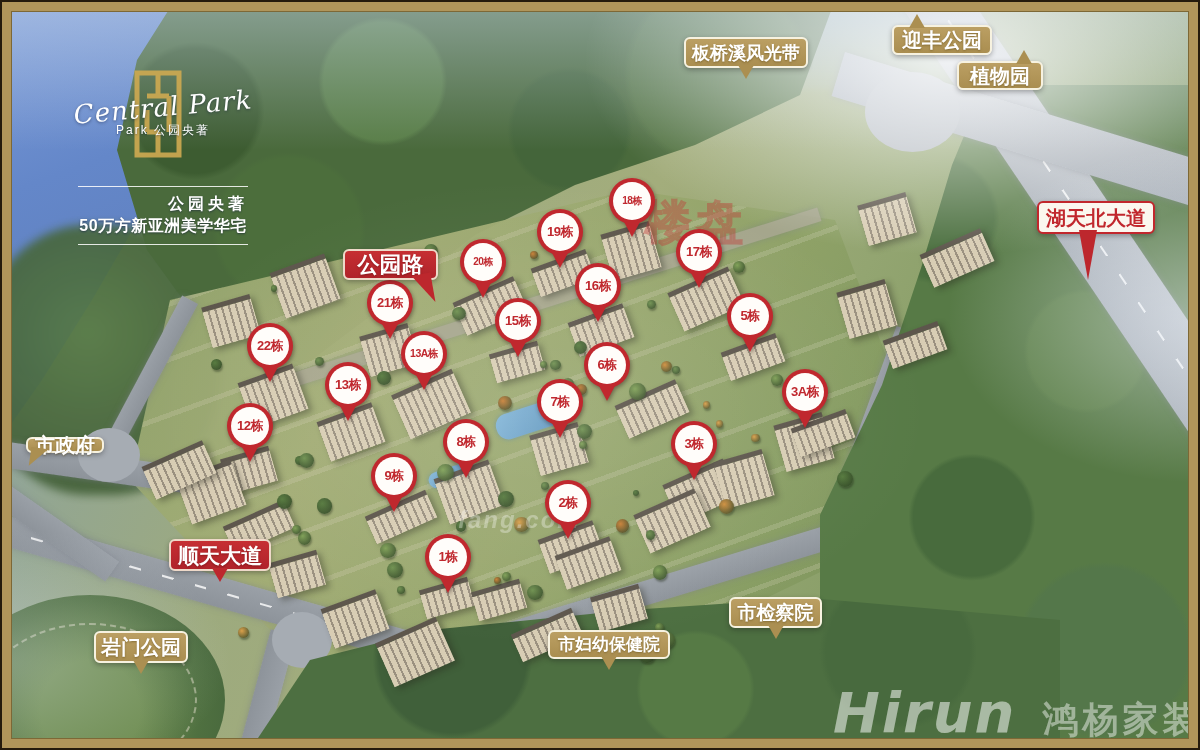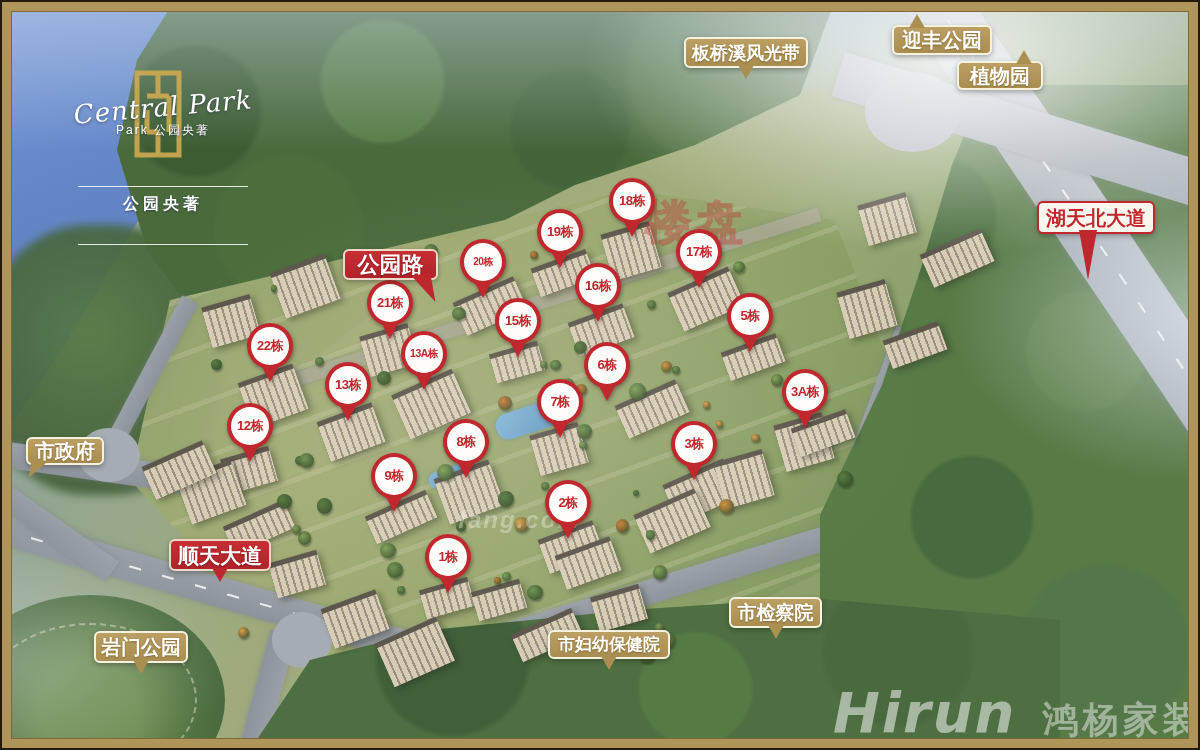--- a/index.html
+++ b/index.html
@@ -64,21 +64,21 @@
   .brand{left:78px;top:58px;width:170px;height:200px;color:#fff;z-index:32;}
   .brand *{position:absolute;}
   .brand-emblem{left:55px;top:12px;width:50px;height:88px;}
   .brand-script{left:-18px;top:34px;width:206px;text-align:center;font-family:"DejaVu Serif",serif;
     font-style:italic;font-size:26px;letter-spacing:1px;transform:rotate(-5deg);
     text-shadow:0 1px 3px rgba(20,30,60,.5);white-space:nowrap;}
   .brand-sub{left:0;top:64px;width:170px;text-align:center;font-size:12px;letter-spacing:2px;
     text-shadow:0 1px 2px rgba(20,30,60,.5);white-space:nowrap;}
   .brand-line{left:0;width:170px;height:1px;background:rgba(255,255,255,.85);}
   .l1{top:128px;} .l2{top:186px;}
-  .brand-name{left:0;top:136px;width:170px;text-align:center;font-size:16px;font-weight:bold;
+  .brand-name{left:0;top:136px;width:170px;text-align:right;font-size:16px;font-weight:bold;
     letter-spacing:4px;text-shadow:0 1px 2px rgba(20,30,60,.55);}
   .brand-tagline{left:-12px;top:158px;width:194px;text-align:center;font-size:16px;font-weight:bold;
     letter-spacing:.5px;text-shadow:0 1px 2px rgba(20,30,60,.55);white-space:nowrap;}
 
   
   .badge{display:flex;align-items:center;justify-content:center;font-weight:bold;border-radius:6px;
     z-index:30;box-shadow:0 2px 5px rgba(30,30,30,.35);white-space:nowrap;line-height:1;}
   .badge.gold{background:linear-gradient(180deg,#bb9f63,#aa8e50);color:#fff;border:2px solid #f7f2e0;
     text-shadow:0 1px 2px rgba(90,70,20,.5);}
   .badge.red{background:linear-gradient(180deg,#c62f33,#b0232a);color:#fff;border:2px solid #eeD9c9;
@@ -265,28 +265,29 @@
         <svg class="brand-emblem" viewBox="0 0 50 88">
           <g fill="none" stroke="#cda951" stroke-width="5" opacity="0.92">
             <rect x="4" y="3" width="42" height="82"></rect>
             <path d="M25 3 V26 M14 26 H36 M36 26 V62 M14 40 V62 M14 62 H25 M25 62 V85"></path>
           </g>
         </svg>
         <div class="brand-script">Central Park</div>
         <div class="brand-sub">Park 公园央著</div>
         <div class="brand-line l1"></div>
         <div class="brand-name">公园央著</div>
+        <div class="brand-tagline">50万方新亚洲美学华宅</div>
         <div class="brand-line l2"></div>
       </div>
 
       <div id="anno-layer" style="position:absolute;inset:0;">
           <div class="badge gold t-bottom" style="position: absolute; left: 684px; top: 37px; width: 124px; height: 31px; font-size: 18px; --tailc: #ab8f51;">板桥溪风光带<i class="tail"></i></div>
           <div class="badge gold t-top" style="position: absolute; left: 892px; top: 25px; width: 100px; height: 30px; font-size: 20px; --tailc: #ab8f51;">迎丰公园<i class="tail"></i></div>
           <div class="badge gold t-top-right" style="position: absolute; left: 957px; top: 61px; width: 86px; height: 29px; font-size: 20px; --tailc: #ab8f51;">植物园<i class="tail"></i></div>
-          <div class="badge gold t-bottom-left" style="position: absolute; left: 26px; top: 437px; width: 78px; height: 28px; font-size: 20px; --tailc: #ab8f51;">市政府<i class="tail"></i></div>
+          <div class="badge gold t-bottom-left" style="position: absolute; left: 26px; top: 437px; width: 78px; height: 16px; font-size: 20px; --tailc: #ab8f51;">市政府<i class="tail"></i></div>
           <div class="badge gold t-bottom" style="position: absolute; left: 94px; top: 631px; width: 94px; height: 32px; font-size: 20px; --tailc: #ab8f51;">岩门公园<i class="tail"></i></div>
           <div class="badge gold t-bottom" style="position: absolute; left: 548px; top: 630px; width: 122px; height: 29px; font-size: 17px; --tailc: #ab8f51;">市妇幼保健院<i class="tail"></i></div>
           <div class="badge gold t-bottom" style="position: absolute; left: 685px; top: 597px; width: 93px; height: 31px; font-size: 19px; margin-left: 44px; --tailc: #ab8f51;">市检察院<i class="tail"></i></div>
           <div class="badge red t-bottom-right" style="position: absolute; left: 343px; top: 249px; width: 95px; height: 31px; font-size: 22px; --tailc: #bd272d;">公园路<i class="tail"></i></div>
           <div class="badge red t-bottom" style="position: absolute; left: 169px; top: 539px; width: 102px; height: 32px; font-size: 21px; --tailc: #bd272d;">顺天大道<i class="tail"></i></div>
           <div class="badge outline t-bottom-long" style="position: absolute; left: 1037px; top: 201px; width: 118px; height: 33px; font-size: 20px; --tailc: #bd272d;">湖天北大道<i class="tail"></i></div>
           <div class="pin" style="position: absolute; left: 425px; top: 534px;">
             <div class="pin-circle">
               <b style="font-size: 13px;">1栋</b>
             </div>
@@ -371,21 +372,21 @@
             <div class="pin-tip"></div>
           </div>
           <div class="pin" style="position: absolute; left: 676px; top: 229px;">
             <div class="pin-circle">
               <b style="font-size: 13px;">17栋</b>
             </div>
             <div class="pin-tip"></div>
           </div>
           <div class="pin" style="position: absolute; left: 609px; top: 178px;">
             <div class="pin-circle">
-              <b style="font-size: 13px;">18栋</b>
+              <b style="font-size: 10px;">18栋</b>
             </div>
             <div class="pin-tip"></div>
           </div>
           <div class="pin" style="position: absolute; left: 537px; top: 209px;">
             <div class="pin-circle">
               <b style="font-size: 13px;">19栋</b>
             </div>
             <div class="pin-tip"></div>
           </div>
           <div class="pin" style="position: absolute; left: 460px; top: 239px;">

